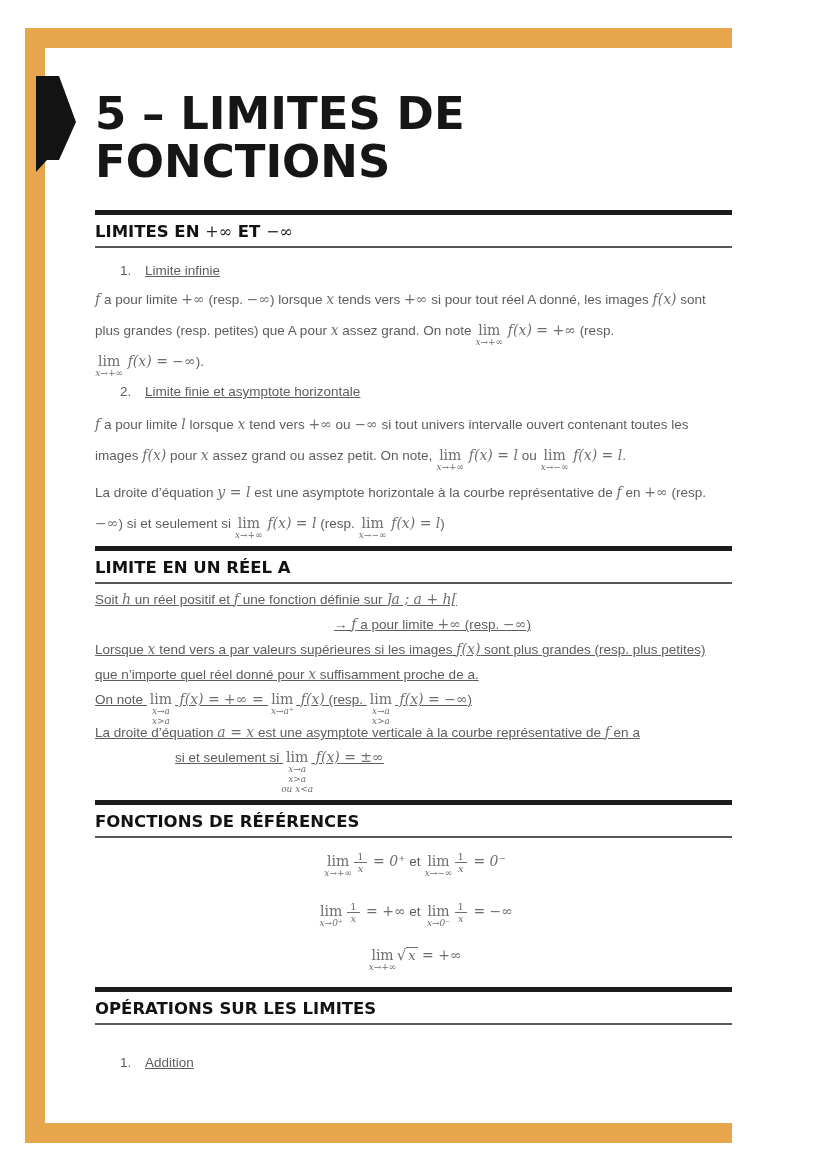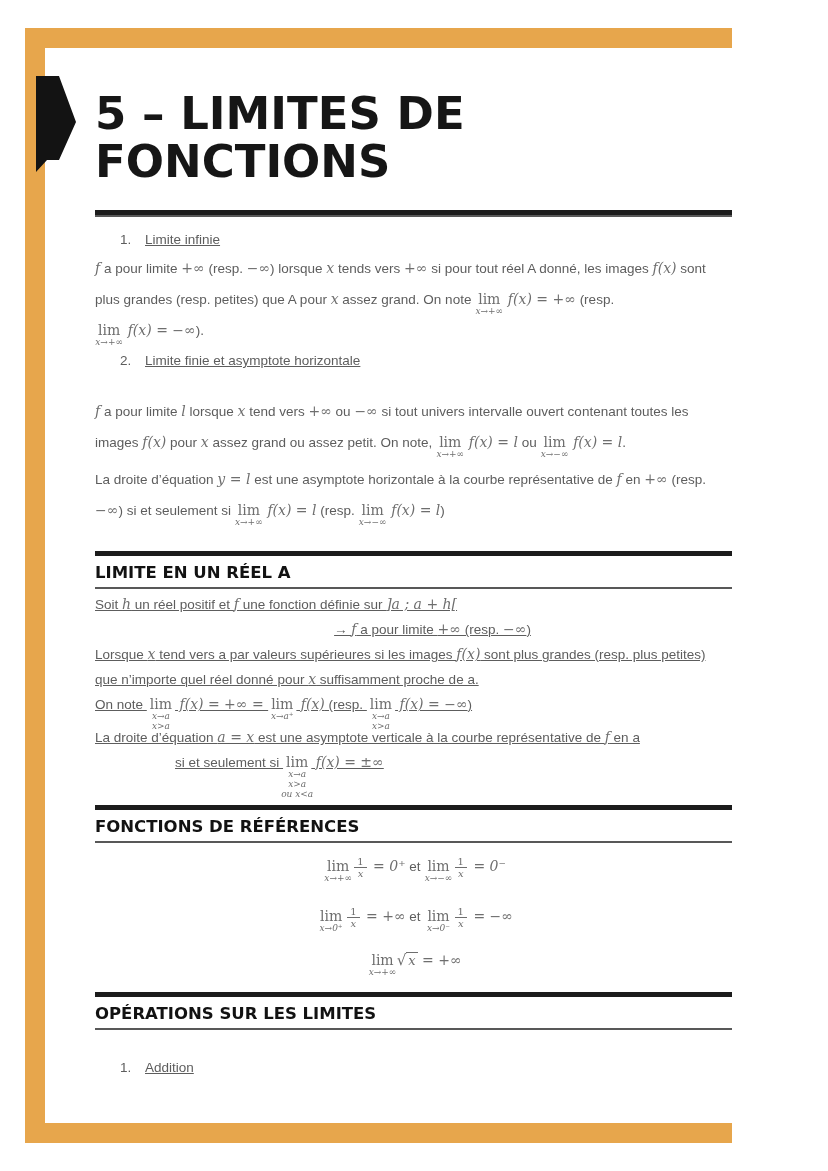--- a/index.html
+++ b/index.html
@@ -12,21 +12,21 @@
 
   .title{margin-top:90px;font-family:"DejaVu Sans",sans-serif;font-weight:700;
          font-size:45px;line-height:48px;color:#161616;}
 
   .sec-bar{height:5px;background:#1c1c1c;}
   .sec-head{padding:7px 0 5px;font-family:"DejaVu Sans",sans-serif;font-weight:700;
             font-size:16.5px;color:#121212;white-space:nowrap;}
   .sec-line{height:2px;background:#585858;}
 
   .mt24{margin-top:24px}.mt13{margin-top:13px}.mt8{margin-top:3px}.mt5{margin-top:5px}
-  .mt7{margin-top:25px}.mt6{margin-top:6px}.mt30{margin-top:30px}.mt12{margin-top:12px}
+  .mt7{margin-top:7px}.mt6{margin-top:6px}.mt30{margin-top:30px}.mt12{margin-top:12px}
   .mt26{margin-top:26px}.mt20{margin-top:20px}.mt14{margin-top:28px}.mb8{margin-bottom:8px}
 
   .li{color:#5d5d5d;font-size:13.5px;padding-left:25px;line-height:20px;}
   .li .num{display:inline-block;min-width:25px;}
   .li .label{text-decoration:underline;cursor:pointer;}
 
   .p{font-size:13.5px;color:#5d5d5d;}
   .p .tline{line-height:30px;white-space:nowrap;}
   .line{font-size:13.5px;color:#5d5d5d;line-height:24px;white-space:nowrap;text-decoration:underline;}
   .indent1{padding-left:35px;text-align:center;}
@@ -65,20 +65,21 @@
   </svg>
 
   <div class="content">
 
     <div class="title">
       <div>5 – LIMITES DE</div>
       <div>FONCTIONS</div>
     </div>
 
     <div class="sec-bar mt24"></div>
+    <div class="sec-head"><span class="run-b">LIMITES EN </span><span class="run-bm">+∞</span><span class="run-b"> ET </span><span class="run-bm">−∞</span></div>
     <div class="sec-line"></div>
 
     <div class="li mt13">
       <span class="num">1.</span><span class="label">Limite infinie</span>
     </div>
 
     <div class="p mt8">
       <div class="tline"><span class="run-m">f</span><span class="run-p"> a pour limite </span><span class="run-m">+∞</span><span class="run-p"> (resp. </span><span class="run-m">−∞</span><span class="run-p">) lorsque </span><span class="run-m">x</span><span class="run-p"> tends vers </span><span class="run-m">+∞</span><span class="run-p"> si pour tout réel A donné, les images </span><span class="run-m">f(x)</span><span class="run-p"> sont</span></div>
       <div class="tline"><span class="run-p">plus grandes (resp. petites) que A pour </span><span class="run-m">x</span><span class="run-p"> assez grand. On note </span><span class="lim"><span class="lim-top">lim</span><span class="lim-subs">
               <span>x→+∞</span>

